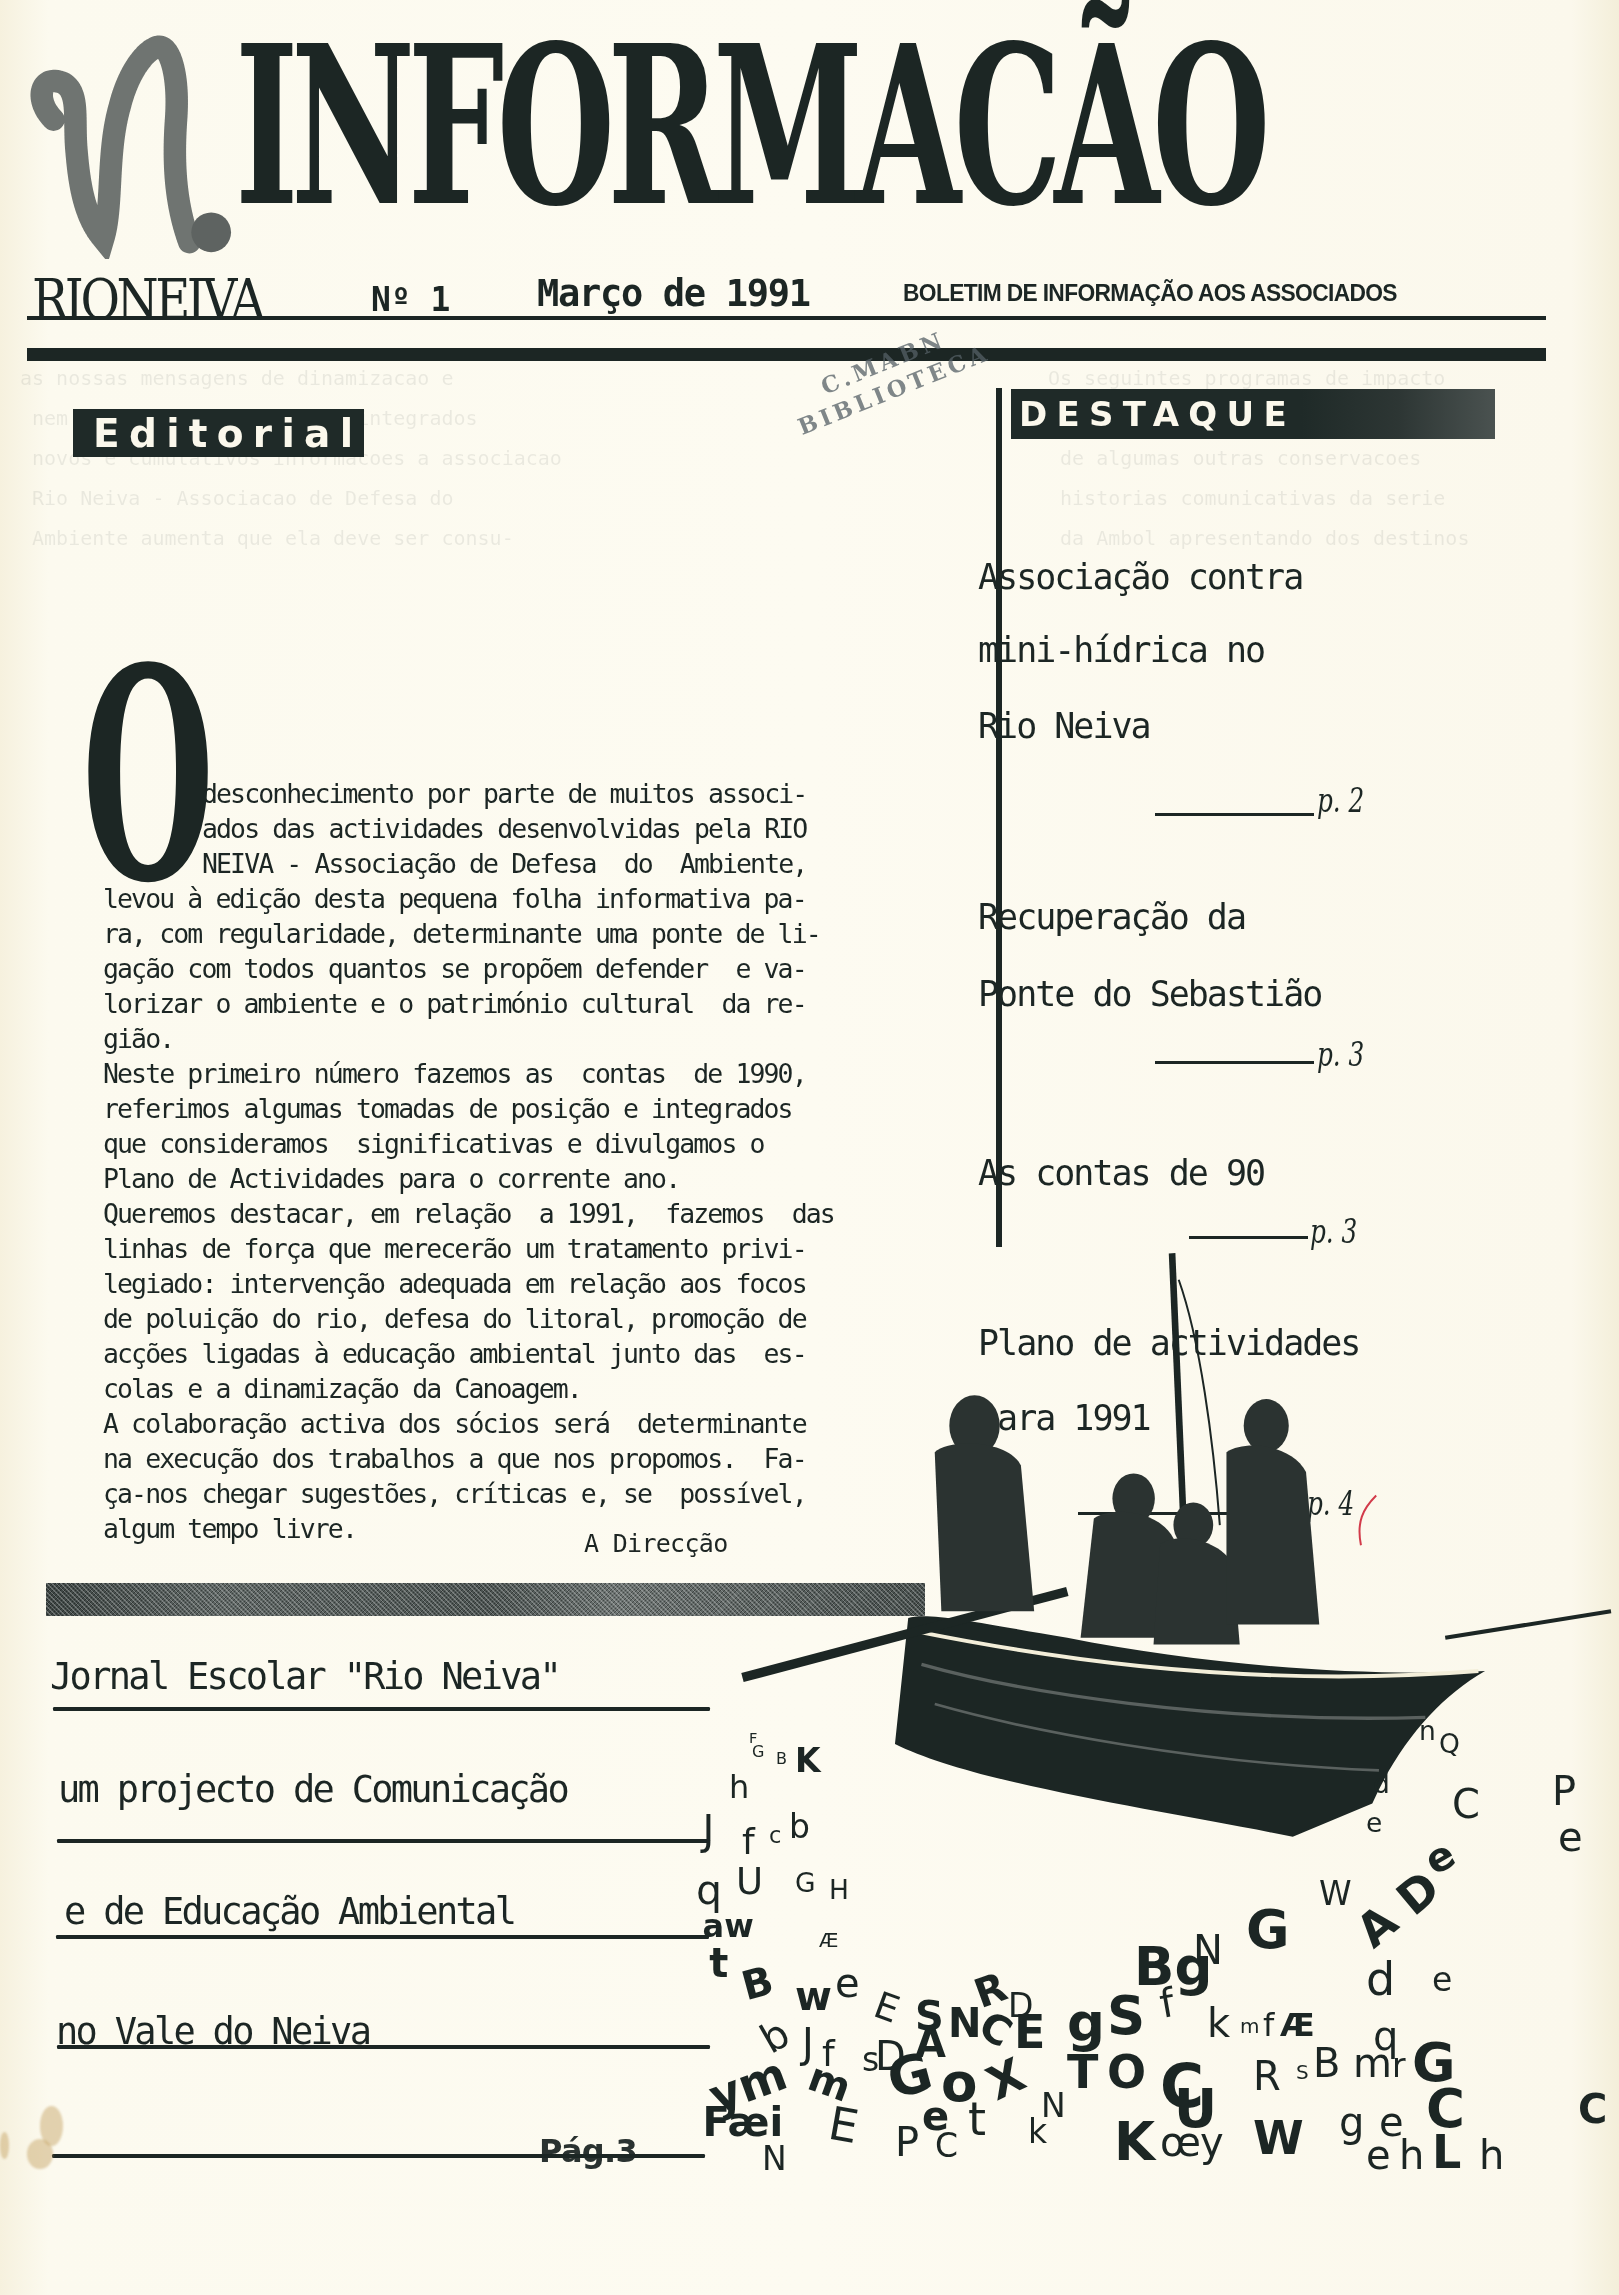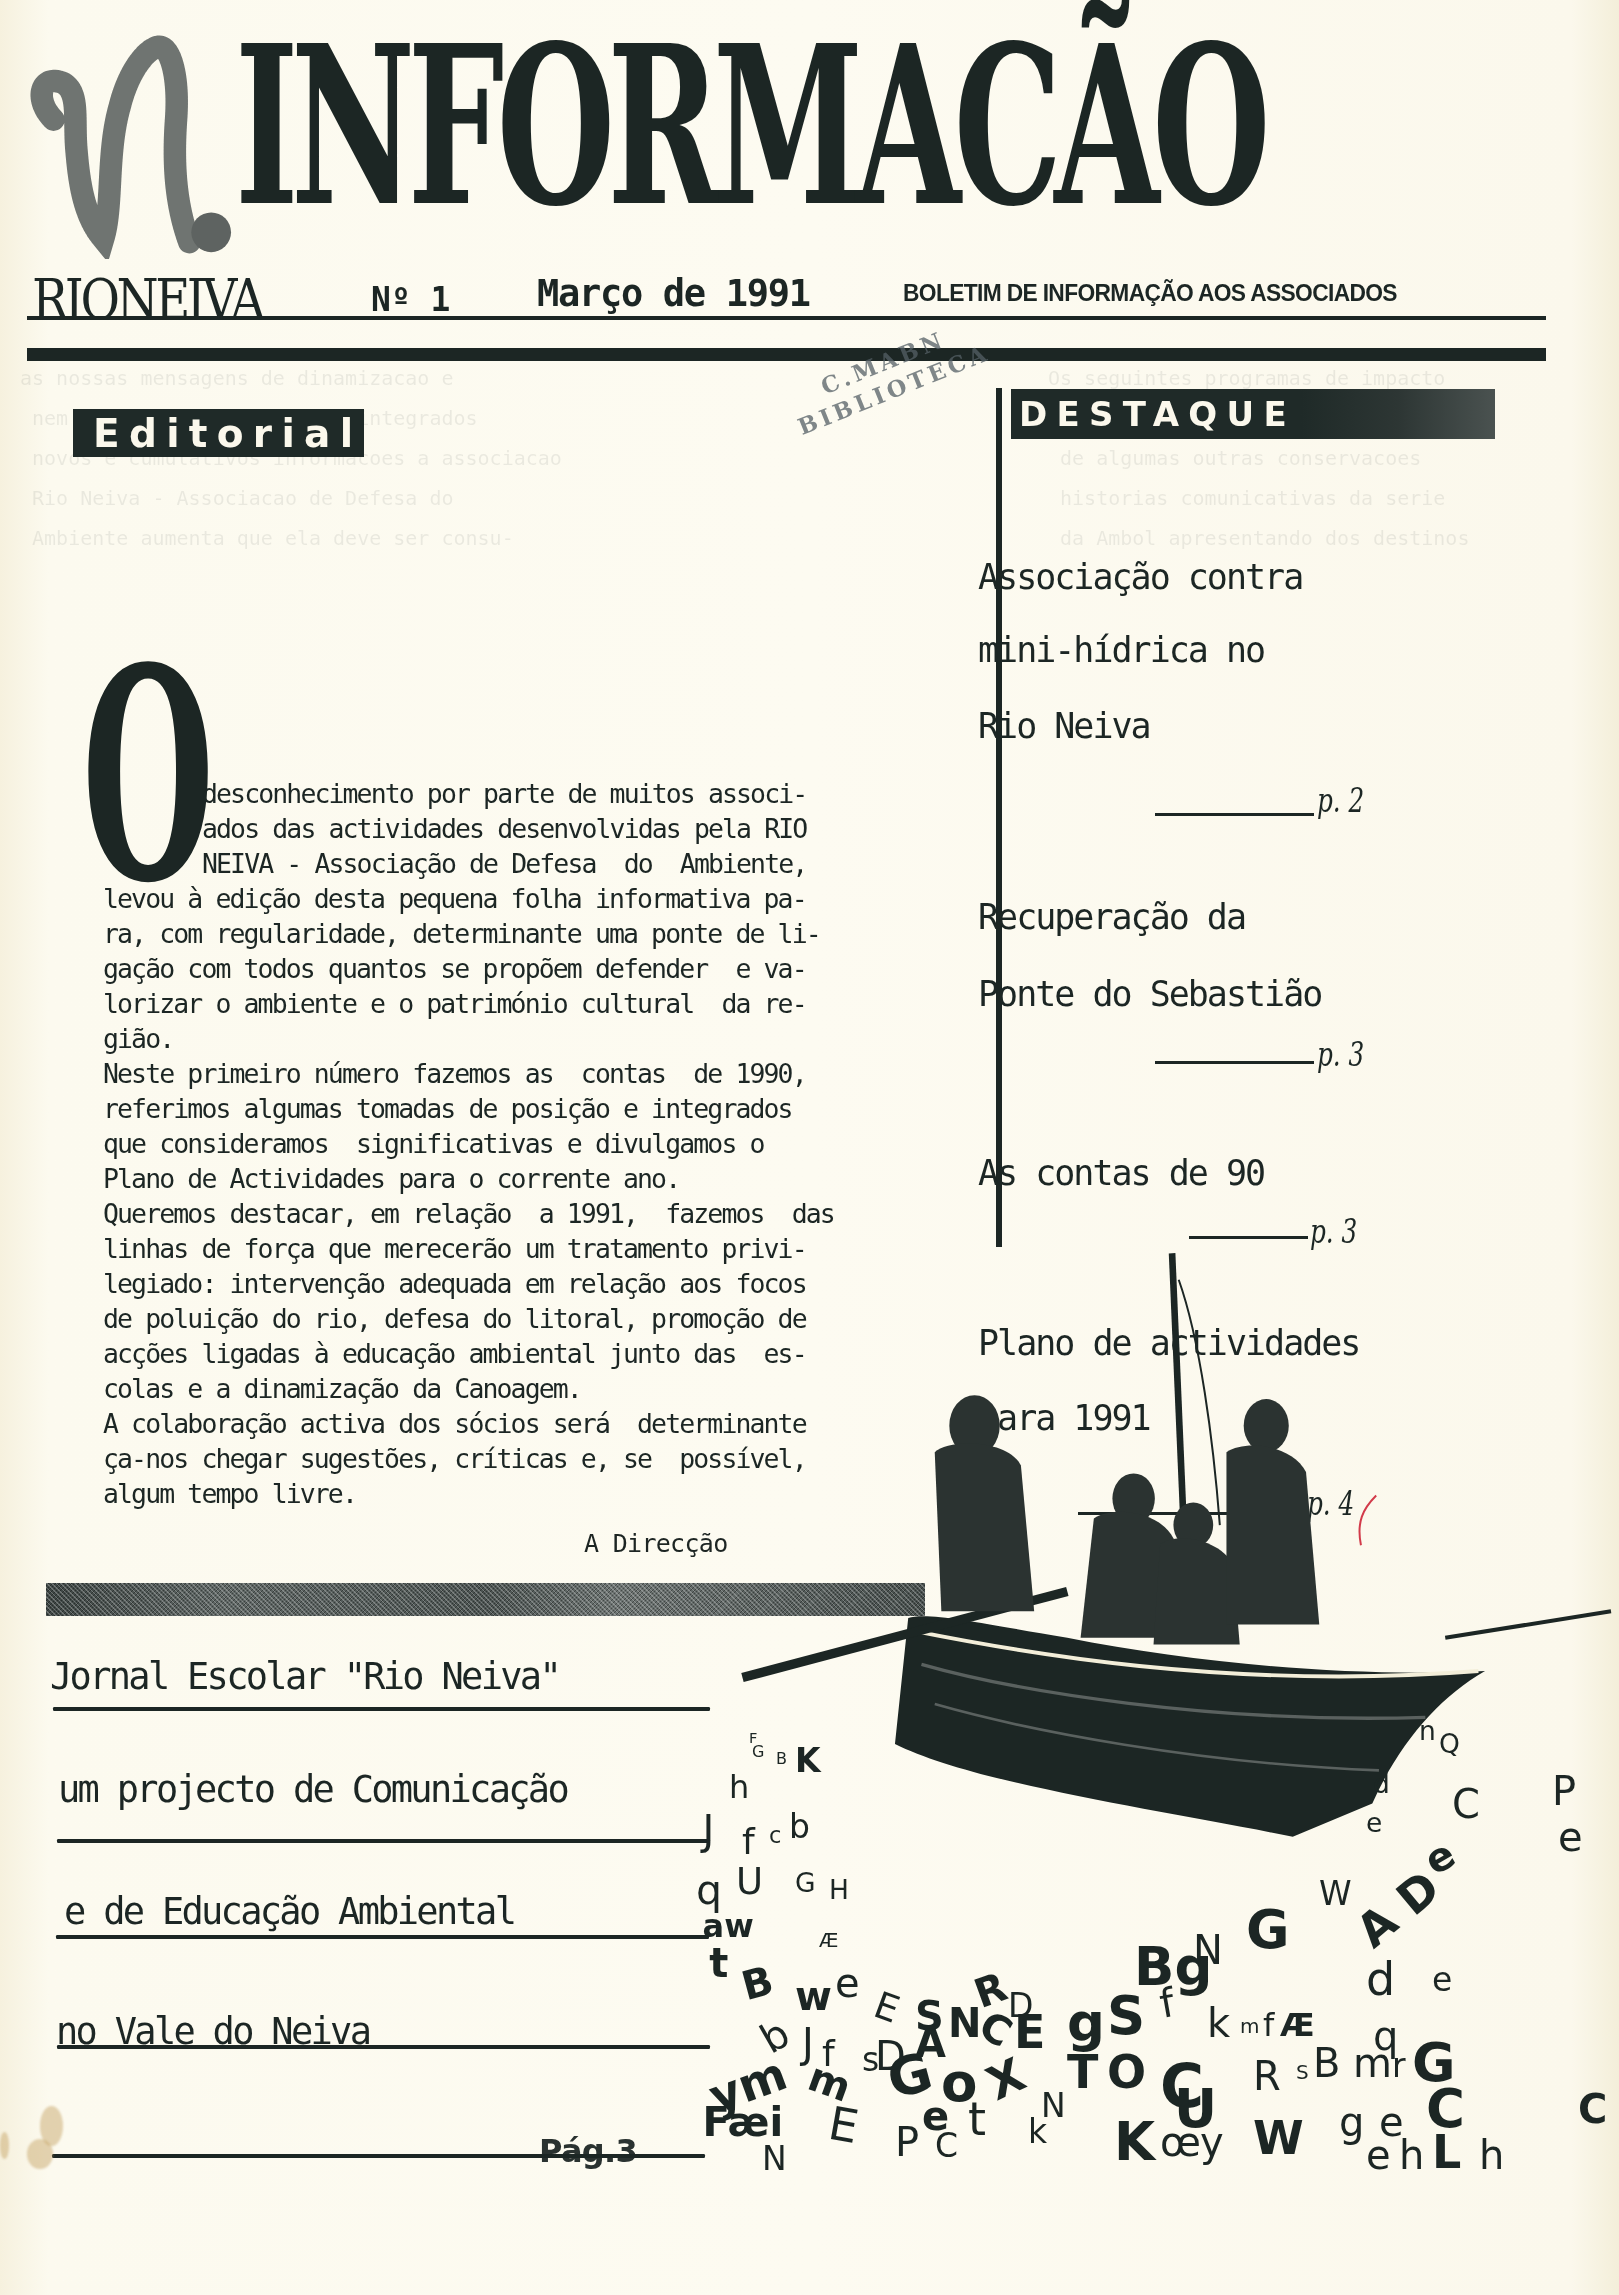--- a/index.html
+++ b/index.html
@@ -137,20 +137,21 @@
     <span class="line">referimos algumas tomadas de posição e integrados</span>
     <span class="line">que consideramos  significativas e divulgamos o</span>
     <span class="line">Plano de Actividades para o corrente ano.</span>
     <span class="line">Queremos destacar, em relação  a 1991,  fazemos  das</span>
     <span class="line">linhas de força que merecerão um tratamento privi-</span>
     <span class="line">legiado: intervenção adequada em relação aos focos</span>
     <span class="line">de poluição do rio, defesa do litoral, promoção de</span>
     <span class="line">acções ligadas à educação ambiental junto das  es-</span>
     <span class="line">colas e a dinamização da Canoagem.</span>
     <span class="line">A colaboração activa dos sócios será  determinante</span>
+    <span class="line">na execução dos trabalhos a que nos propomos.  Fa-</span>
     <span class="line">ça-nos chegar sugestões, críticas e, se  possível,</span>
     <span class="line">algum tempo livre.</span>
   </div>
   <div class="signature">A  Direcção</div>
 
   <div class="destaque-vrule"></div>
   <div class="section-badge badge-destaque">DESTAQUE</div>
 
   <div class="headline" style="top:557px">Associação contra</div>
   <div class="headline" style="top:630px">mini-hídrica no</div>

